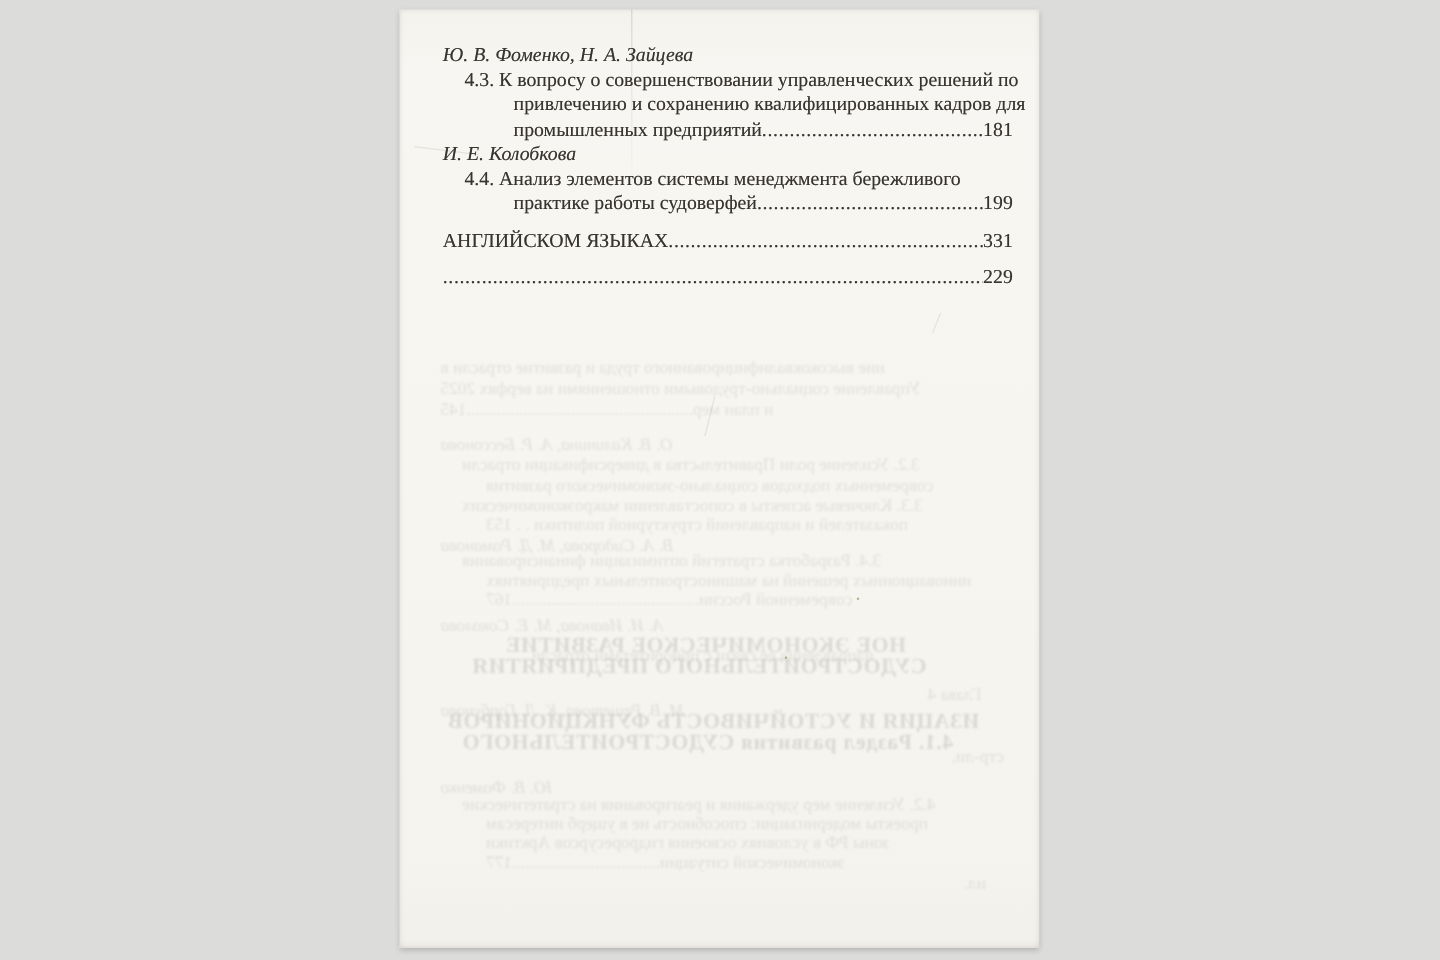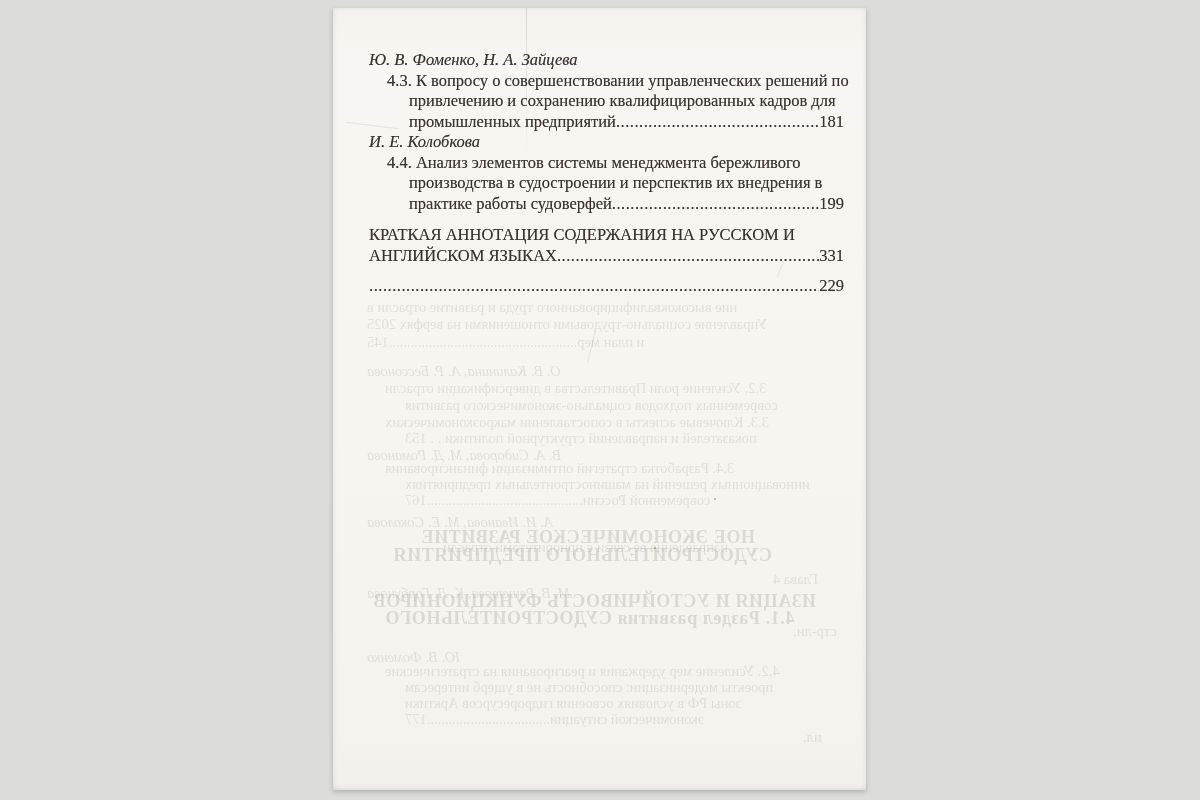--- a/index.html
+++ b/index.html
@@ -13,28 +13,28 @@
     background:linear-gradient(180deg,#f3f2ed 0%,#f7f6f2 6%,#f6f5f0 55%,#f4f3ee 92%,#f1f0ea 100%);
     box-shadow:
       0 2px 5px rgba(0,0,0,0.20),
       inset 3px 0 6px -3px rgba(0,0,0,0.07),
       inset -3px 0 6px -3px rgba(0,0,0,0.07),
       inset 0 -4px 7px -4px rgba(0,0,0,0.10),
       inset 0 3px 5px -3px rgba(0,0,0,0.05);
   }
   
   .content{
-    position:absolute;left:36px;right:22px;top:42px;
+    position:absolute;left:36px;right:22px;top:28px;
     color:#38352f;font-size:16.5px;line-height:20.5px;
     text-shadow:0 0 0.5px rgba(56,53,47,0.55);
   }
   .line{white-space:nowrap;}
   .author{font-style:italic;}
   .ind1{margin-left:18px;}
-  .ind2{margin-left:40px;}
+  .ind2{margin-left:59px;}
   .row{display:flex;align-items:baseline;}
   .row .t{white-space:nowrap;}
   .row .dots{flex:1;overflow:hidden;white-space:nowrap;letter-spacing:0.5px;}
   .row .pg{white-space:nowrap;text-align:right;}
   .sec1{margin-top:11px;}
   .sec2{margin-top:10px;}
   
   .ghost{
     position:absolute;inset:0;transform:scaleX(-1);
     filter:blur(0.7px);opacity:0.55;pointer-events:none;overflow:hidden;
@@ -104,29 +104,27 @@
       <div class="line ind1">4.3. К вопросу о совершенствовании управленческих решений по</div>
       <div class="line ind2">привлечению и сохранению квалифицированных кадров для</div>
       <div class="row ind2">
         <span class="t">промышленных предприятий</span>
         <span class="dots">........................................................................................................................</span>
         <span class="pg">181</span>
       </div>
 
       <div class="line author">И. Е. Колобкова</div>
       <div class="line ind1">4.4. Анализ элементов системы менеджмента бережливого</div>
-      <div class="line ind2">производства в судостроении и перспектив их внедрения в</div>
       <div class="row ind2">
         <span class="t">практике работы судоверфей</span>
         <span class="dots">........................................................................................................................</span>
         <span class="pg">199</span>
       </div>
 
       <div class="sec1">
-        <div class="line">КРАТКАЯ АННОТАЦИЯ СОДЕРЖАНИЯ НА РУССКОМ И</div>
         <div class="row">
           <span class="t">АНГЛИЙСКОМ ЯЗЫКАХ</span>
           <span class="dots">........................................................................................................................</span>
           <span class="pg">331</span>
         </div>
       </div>
 
       <div class="sec2">
         <div class="row">
           <span class="dots">........................................................................................................................</span>

